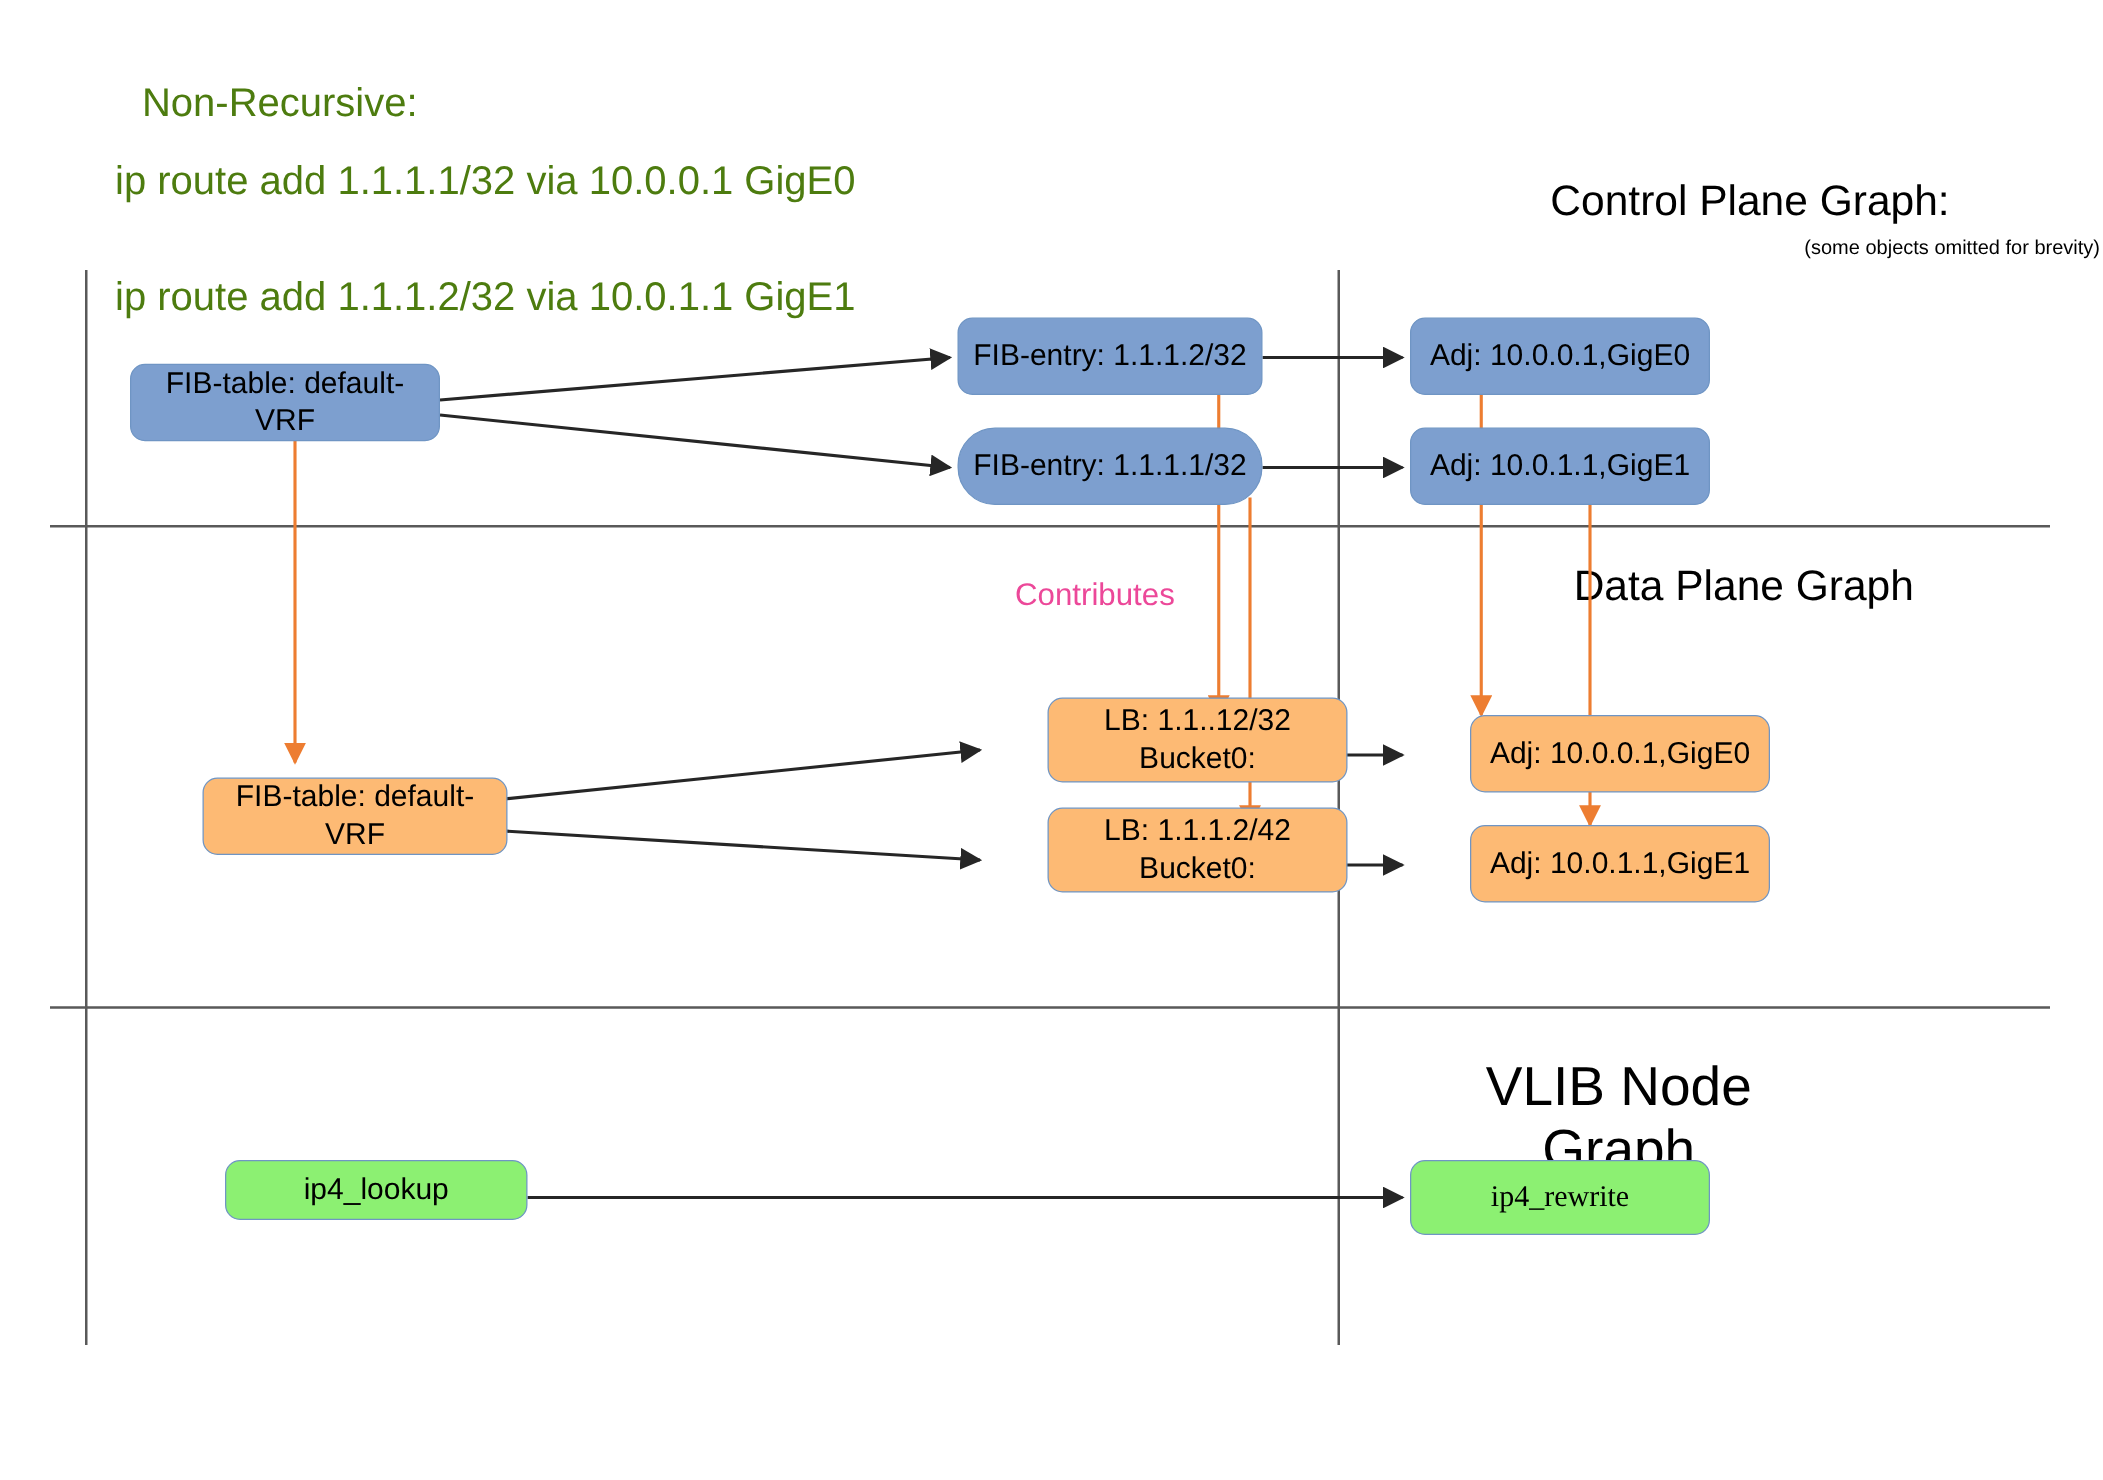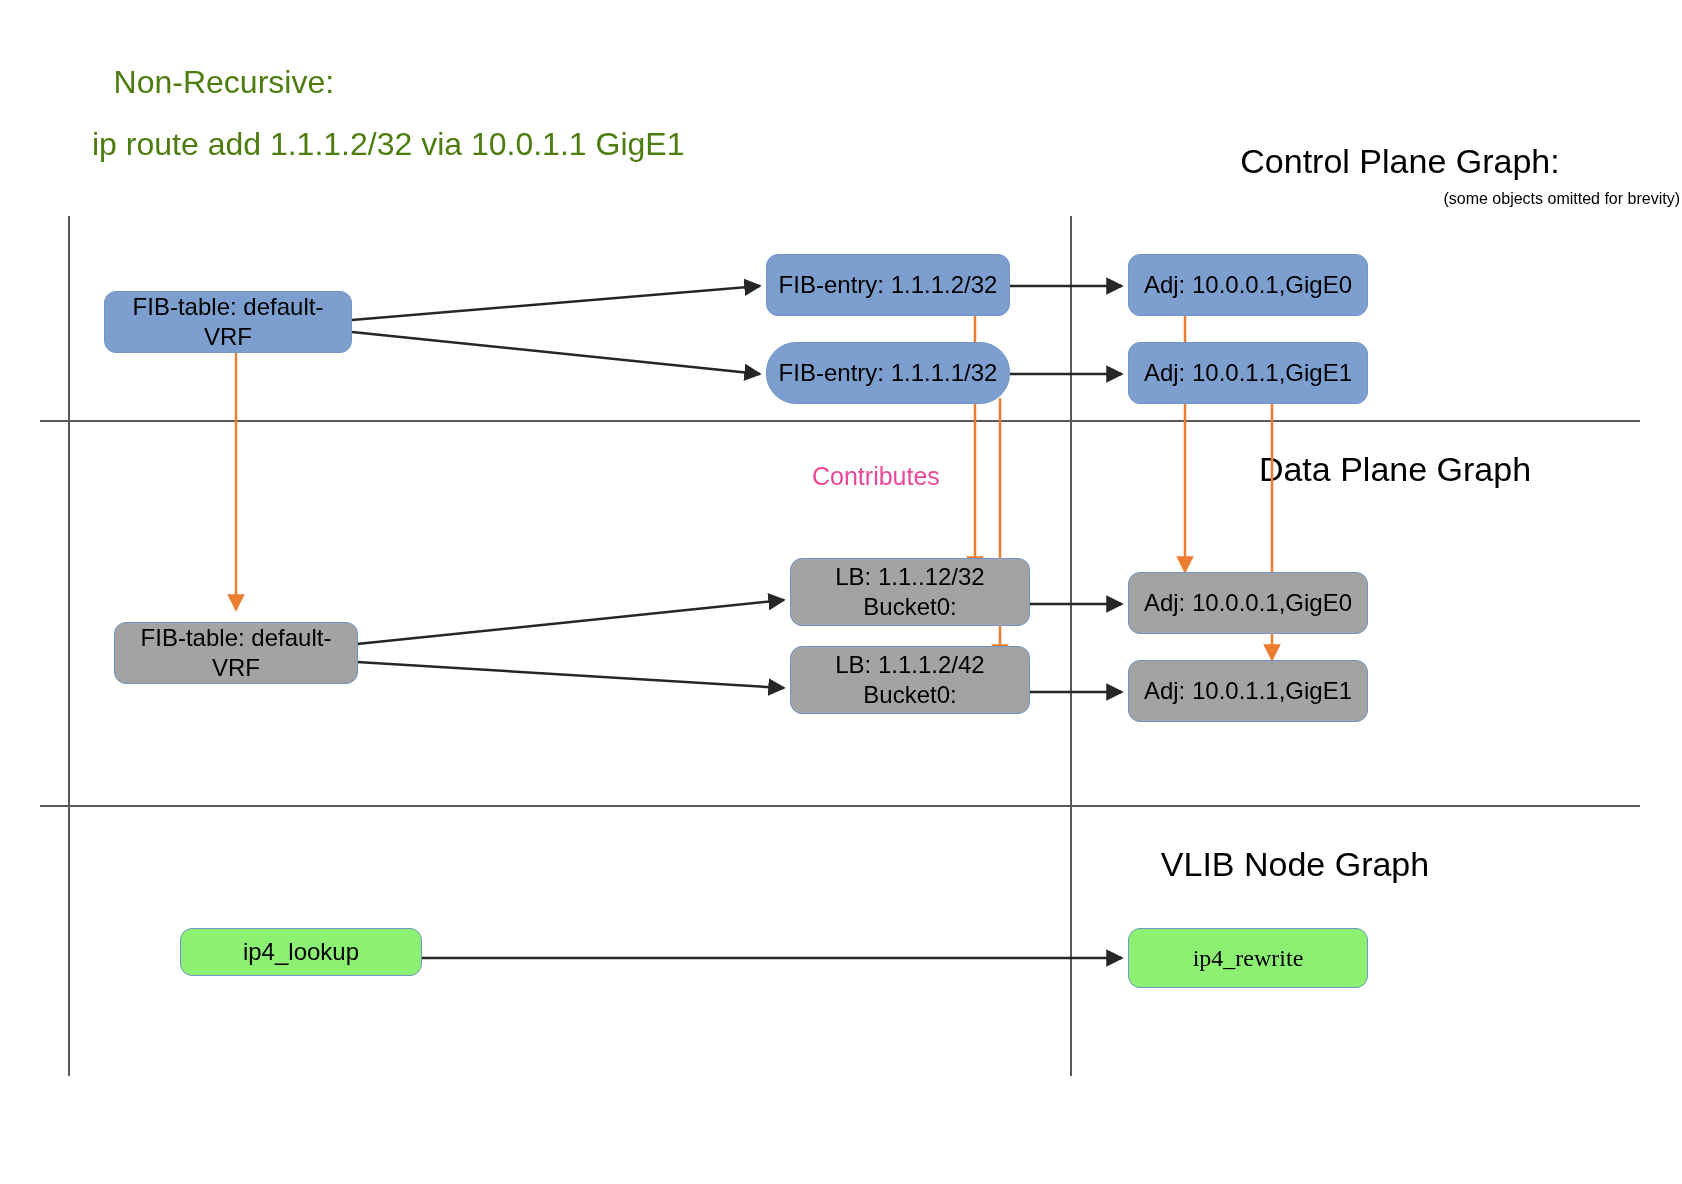--- a/index.html
+++ b/index.html
@@ -30,21 +30,21 @@
   
   .sect-title {
     position: absolute;
     color: #000000;
     text-align: center;
     line-height: 1.14;
   }
   #title-cp      { left: 1120px; top: 142px; width: 560px; font-size: 34px; }
   #title-cp-sub  { left: 1120px; top: 190px; width: 560px; font-size: 16px; text-align: right; }
   #title-dp      { left: 1230px; top: 450px; width: 330px; font-size: 34px; }
-  #title-vlib    { left: 1130px; top: 845px; width: 330px; font-size: 34px; }
+  #title-vlib    { left: 1130px; top: 845px; width: 330px; font-size: 44px; }
 
   #contributes-label {
     position: absolute;
     left: 812px;
     top: 462px;
     font-size: 25px;
     color: #ec4899;
   }
 
   
@@ -69,41 +69,42 @@
     flex-direction: column;
     align-items: center;
     justify-content: center;
     color: #000000;
     font-size: 24px;
     line-height: 30px;
     text-align: center;
     padding: 0 8px;
   }
   .node.blue   { background: #7d9fcf; }
-  .node.orange { background: #a3a3a3; }
+  .node.orange { background: #fdba74; margin-left: 48px; }
   .node.green  { background: #8cf072; }
   .node .line2 { display: block; }
 
   
   #links {
     position: absolute;
     left: 0;
     top: 0;
     width: 1682px;
     height: 1184px;
     pointer-events: none;
   }
 </style>
 </head>
 <body>
 
 <div id="stage">
 
   <div id="caption">
     <span>Non-Recursive:</span>
+    <span class="indent">ip route add 1.1.1.1/32 via 10.0.0.1 GigE0</span>
     <span class="indent">ip route add 1.1.1.2/32 via 10.0.1.1 GigE1</span>
   </div>
 
   <div class="sect-title" id="title-cp">Control Plane Graph:</div>
   <div class="sect-title" id="title-cp-sub">(some objects omitted for brevity)</div>
   <div class="sect-title" id="title-dp">Data Plane Graph</div>
   <div class="sect-title" id="title-vlib">VLIB Node Graph</div>
 
   <div id="contributes-label">Contributes</div>
 

